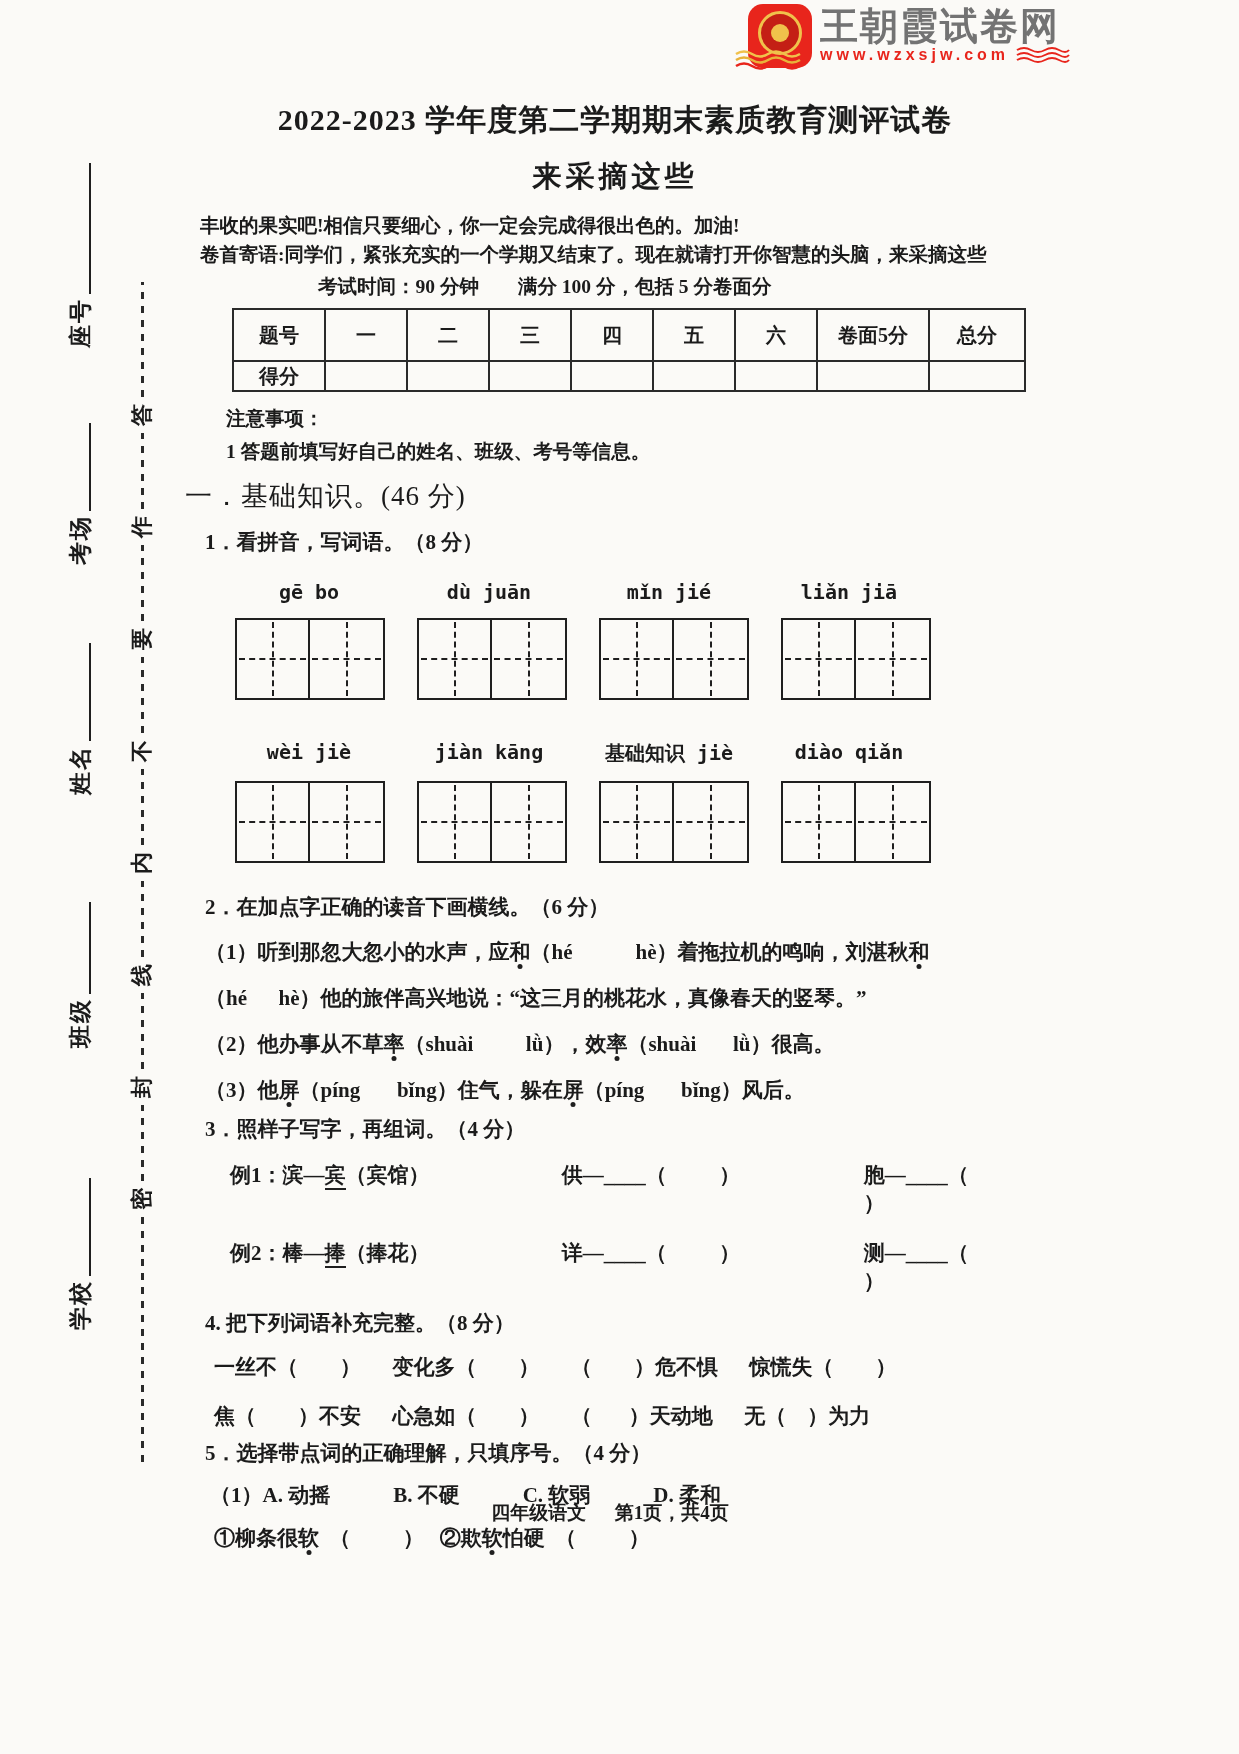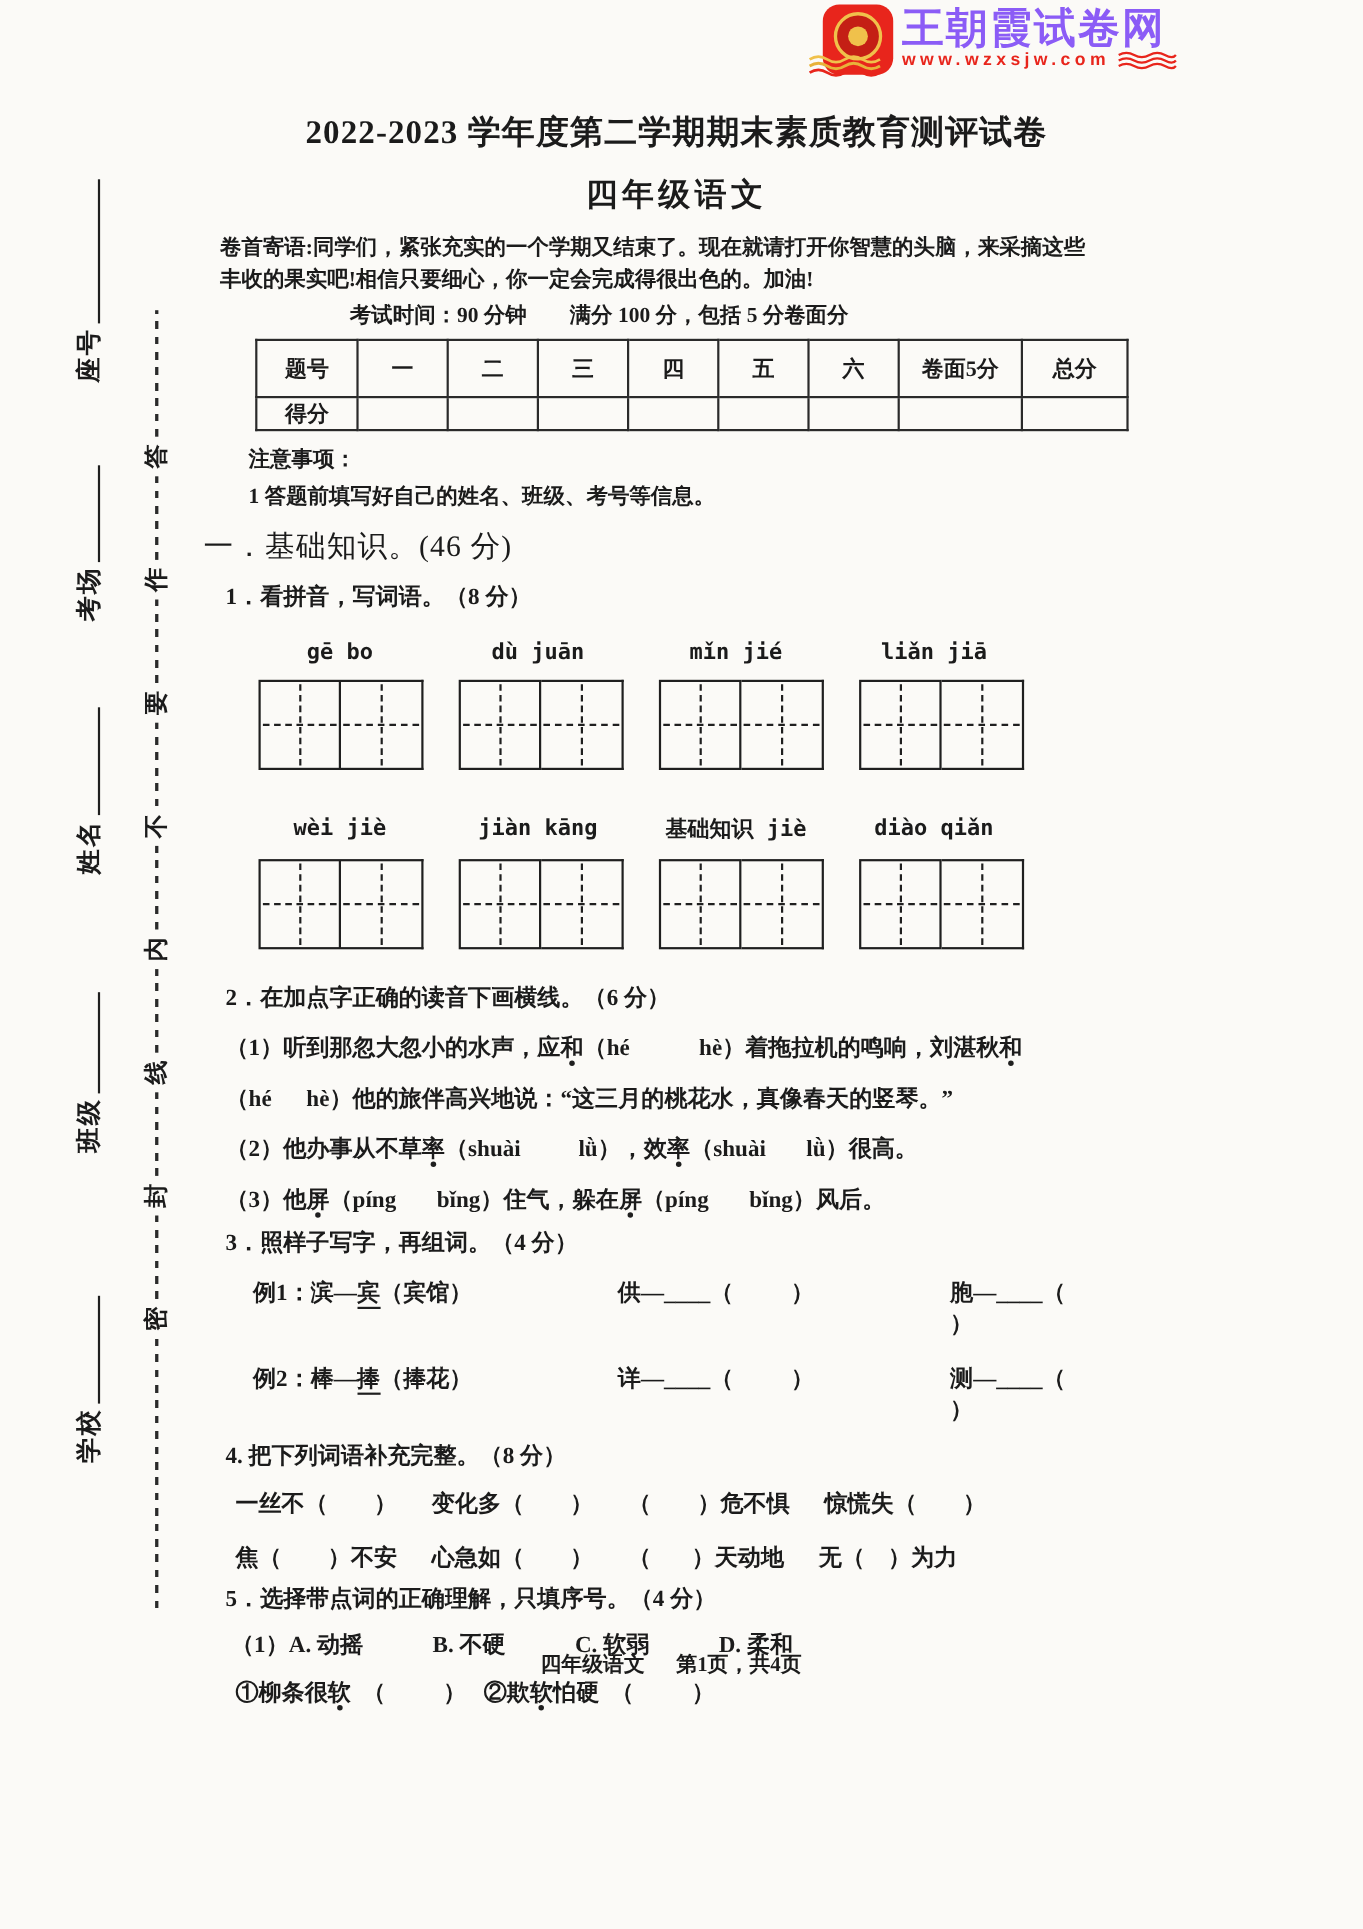--- a/index.html
+++ b/index.html
@@ -17,21 +17,21 @@
 .seal .dash.tail { width:115px; }
 .seal .ch { padding:0 7px; }
 
 
 .logo { position:absolute; left:748px; top:4px; display:flex; align-items:flex-start; }
 .logo-icon { width:64px; height:64px; background:#e8251c; border-radius:15px; position:relative; flex:0 0 auto; }
 .emblem { position:absolute; left:10px; top:7px; width:44px; height:44px; border-radius:50%; border:3px solid #f0c14b; background:#c41f15; }
 .emblem-core { position:absolute; left:50%; top:50%; width:18px; height:18px; transform:translate(-50%,-50%); border-radius:50%; background:#f0c14b; }
 .icon-waves { position:absolute; left:-14px; bottom:-4px; }
 .logo-text { margin-left:8px; }
-.brand { font-family:"Liberation Sans","DejaVu Sans",sans-serif; font-size:38px; line-height:44px; font-weight:bold; color:#8b5cf6; letter-spacing:2px; }
+.brand { font-family:"Liberation Sans","DejaVu Sans",sans-serif; font-size:38px; line-height:44px; font-weight:bold; color:#737373; letter-spacing:2px; }
 .url-row { display:flex; align-items:center; margin-top:-2px; }
 .url { font-family:"Liberation Sans","DejaVu Sans",sans-serif; font-size:16px; font-weight:bold; color:#e8251c; letter-spacing:4px; }
 .url-waves { margin-left:6px; }
 
 
 .content { position:absolute; left:200px; top:0; width:830px; }
 .t { white-space:pre-wrap; }
 .title { margin-top:100px; text-align:center; font-size:30px; font-weight:bold; letter-spacing:1px; }
 .subtitle { margin-top:16px; text-align:center; font-size:29px; font-weight:bold; letter-spacing:4px; }
 .preface { margin-top:14px; font-size:19.5px; line-height:29px; font-weight:600; }
@@ -139,25 +139,25 @@
           <path d="M2 4 q7 -4 14 0 t14 0 t14 0 t10 0" fill="none" stroke="#e8251c" stroke-width="2"></path>
           <path d="M2 9 q7 -4 14 0 t14 0 t14 0 t10 0" fill="none" stroke="#e8251c" stroke-width="2"></path>
           <path d="M2 14 q7 -4 14 0 t14 0 t14 0 t10 0" fill="none" stroke="#e8251c" stroke-width="2"></path>
         </svg>
       </div>
     </div>
   </div>
 
   <div class="content">
     <div class="title">2022-2023 学年度第二学期期末素质教育测评试卷</div>
-    <div class="subtitle">四年级语文</div>
+    <div class="subtitle">来采摘这些</div>
 
     <div class="preface">
+      <div class="t">丰收的果实吧!相信只要细心，你一定会完成得很出色的。加油!</div>
       <div class="t">卷首寄语:同学们，紧张充实的一个学期又结束了。现在就请打开你智慧的头脑，来采摘这些</div>
-      <div class="t">丰收的果实吧!相信只要细心，你一定会完成得很出色的。加油!</div>
     </div>
 
     <div class="exam-info t">考试时间：90 分钟        满分 100 分，包括 5 分卷面分</div>
 
     <table class="score">
       <tbody>
           <tr class="hrow">
         <td class="c0">题号</td>
         <td class="cn">一</td>
         <td class="cn">二</td>

